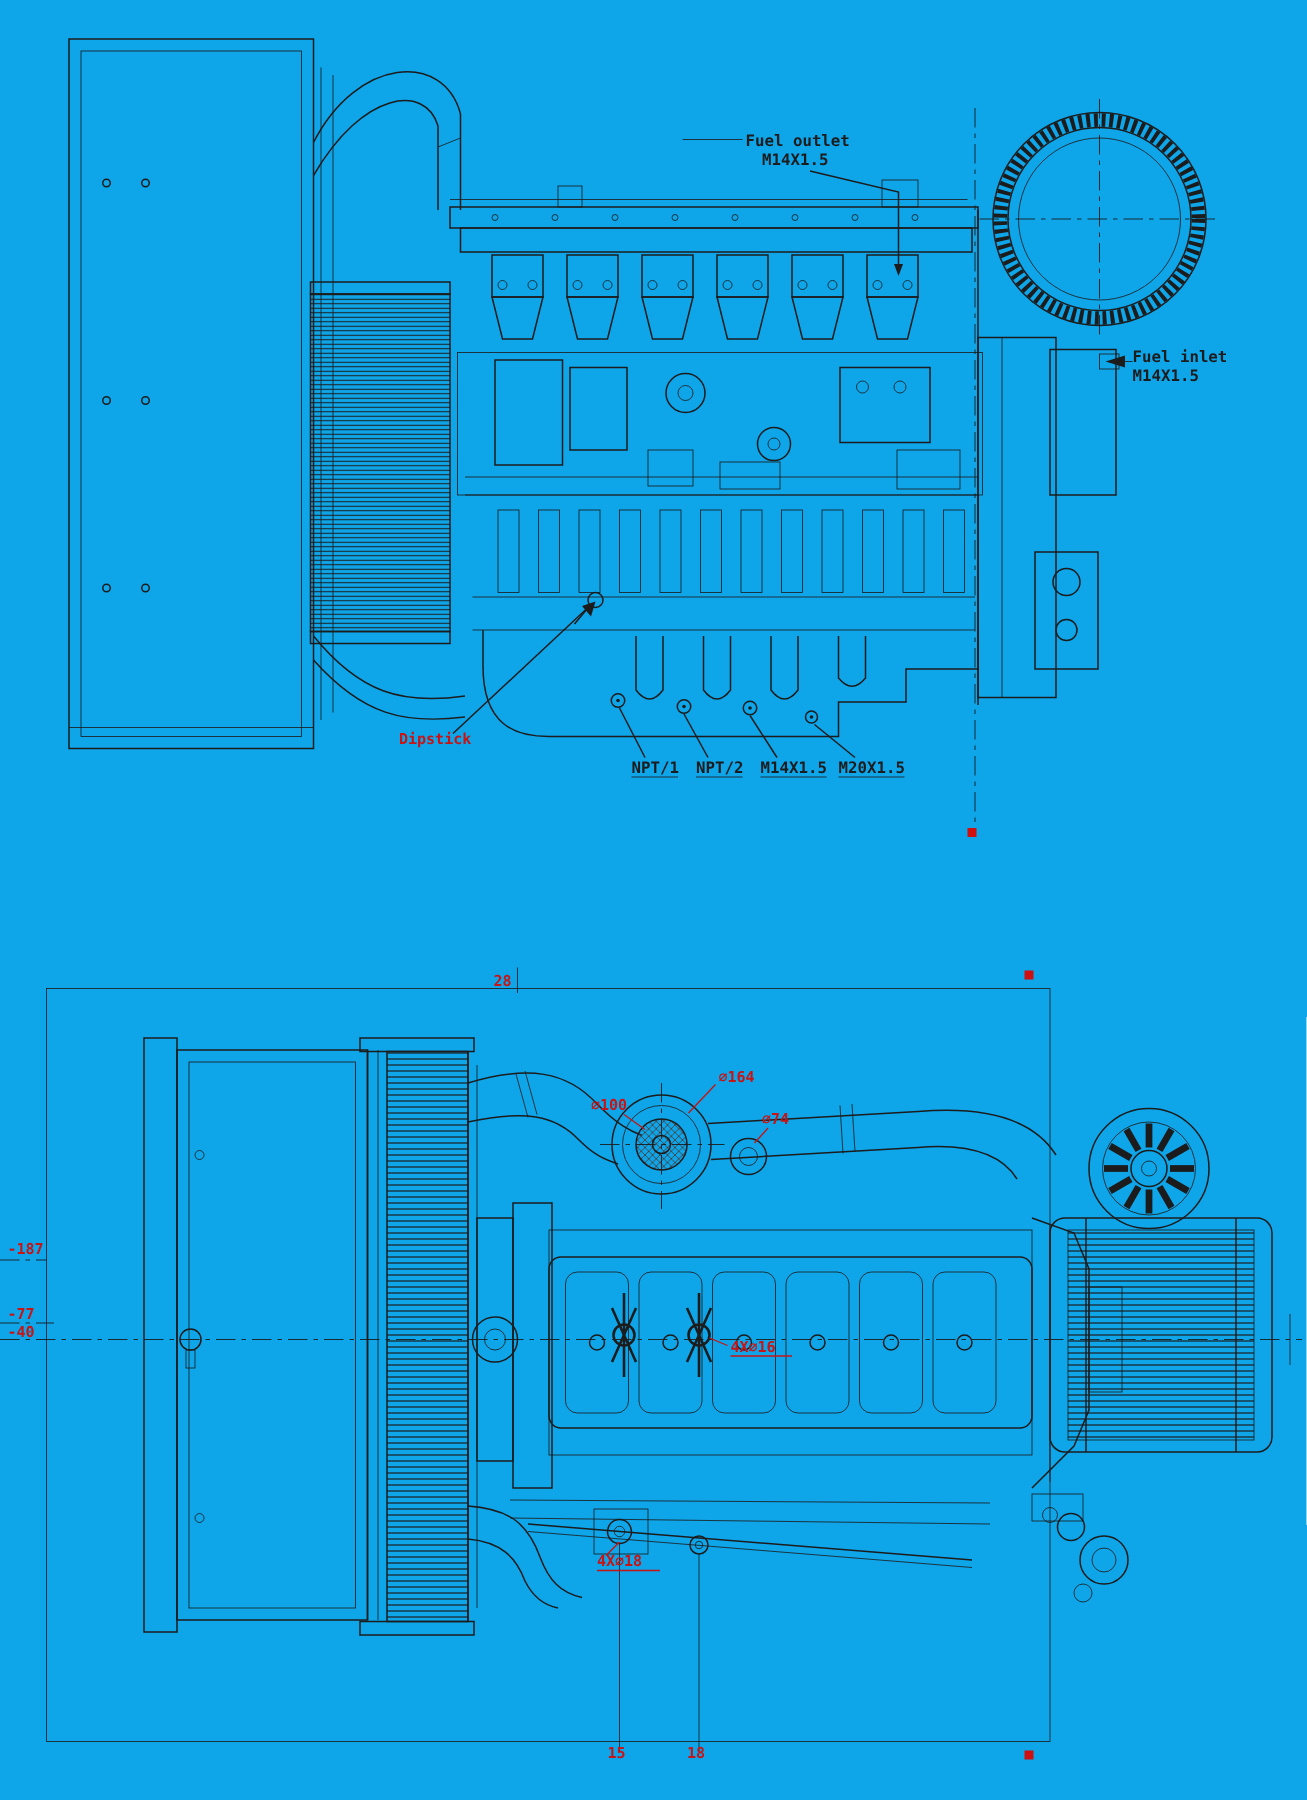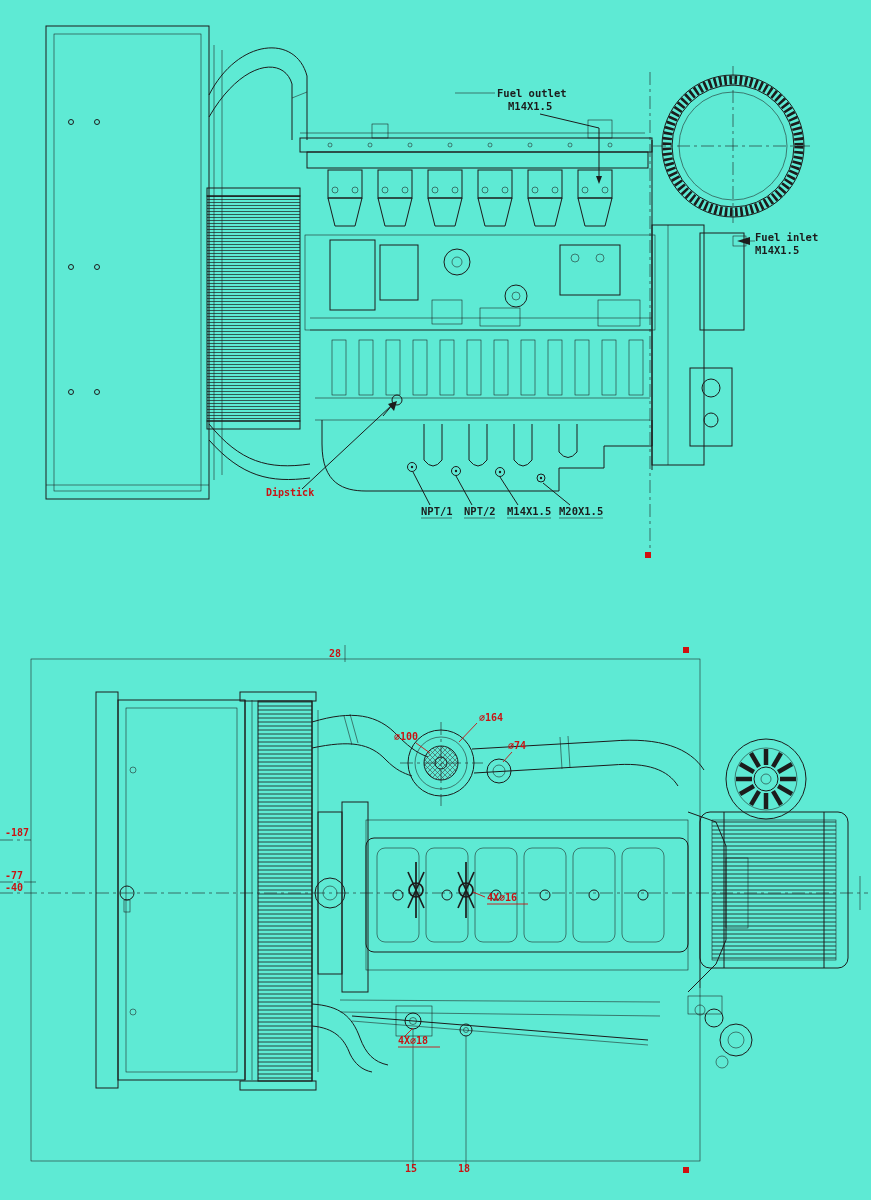--- a/index.html
+++ b/index.html
@@ -1,16 +1,16 @@
 <!DOCTYPE html>
 <html><head>
 <meta charset="utf-8">
 <style>
   html,body{margin:0;padding:0;background:#ffffff;}
-  .stage{position:relative;width:871px;height:1200px;background:#5eead4;overflow:hidden;
+  .stage{position:relative;width:871px;height:1200px;background:#0ea5e9;overflow:hidden;
          font-family:"DejaVu Sans Mono",monospace;}
   svg{position:absolute;left:0;top:0;}
   
   svg line, svg path, svg rect, svg circle, svg ellipse, svg polyline, svg polygon{
     stroke:#1c1c1c;stroke-width:1;fill:none;stroke-linecap:butt;}
   svg .dt{stroke-width:0.55;}
   svg .d2{stroke-width:1.7;}
   svg .cl{stroke-width:0.6;stroke-dasharray:13 4 3 4;}
   svg .teeth{stroke-width:9;stroke-dasharray:2.6 2.6;}
   svg .spoke{stroke-width:4.5;}

